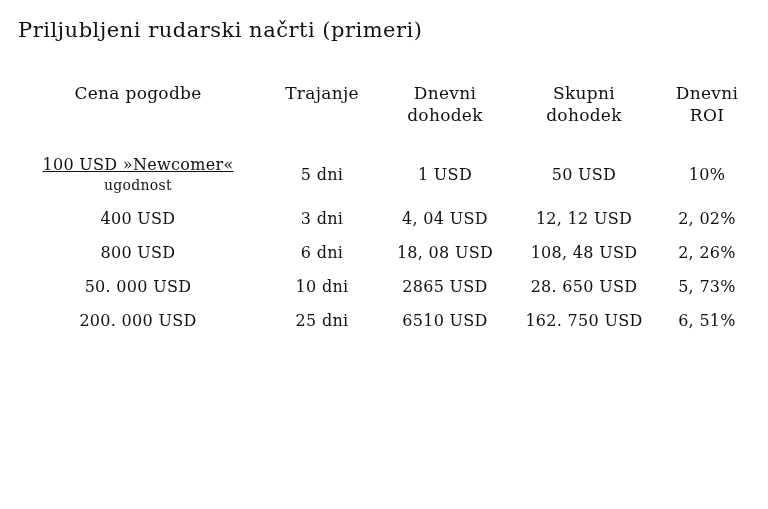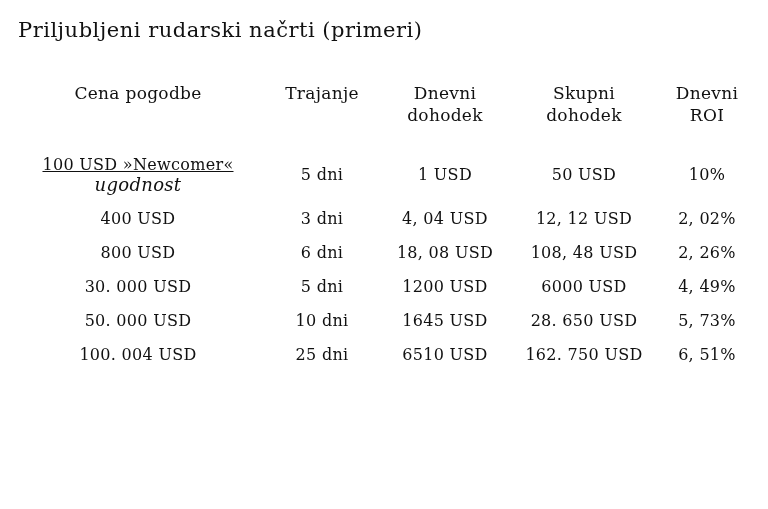--- a/index.html
+++ b/index.html
@@ -53,21 +53,21 @@
     letter-spacing: 0.3px;
   }
   col.c0 { width: 252px; }
   col.c1 { width: 116px; }
   col.c2 { width: 130px; }
   col.c3 { width: 148px; }
   col.c4 { width: 98px; }
 
   .hdr-line { display: block; }
   .price-cell { line-height: 20px; }
-  .price-sub { display: block; font-size: 18px; font-style: italic; }
+  .price-sub { display: block; font-size: 14px; }
   .nowrap { white-space: nowrap; text-decoration: underline; }
 </style>
 </head>
 <body>
 
 <div class="page">
 
   <div class="title">Priljubljeni rudarski načrti (primeri)</div>
 
   <table class="mining">
@@ -125,38 +125,31 @@
         <td>800 USD</td>
         <td>6 dni</td>
         <td>18, 08 USD</td>
         <td>108, 48 USD</td>
         <td>2, 26%</td>
       </tr>
 
 
 
 
-      <tr>
-        <td>30. 000 USD</td>
-        <td>5 dni</td>
-        <td>1200 USD</td>
-        <td>6000 USD</td>
-        <td>4, 49%</td>
-      </tr>
 
       <tr>
         <td>50. 000 USD</td>
         <td>10 dni</td>
-        <td>1645 USD</td>
+        <td>2865 USD</td>
         <td>28. 650 USD</td>
         <td>5, 73%</td>
       </tr>
 
       <tr>
-        <td>100. 004 USD</td>
+        <td>200. 000 USD</td>
         <td>25 dni</td>
         <td>6510 USD</td>
         <td>162. 750 USD</td>
         <td>6, 51%</td>
       </tr>
 
     </tbody>
   </table>
 
 </div>

